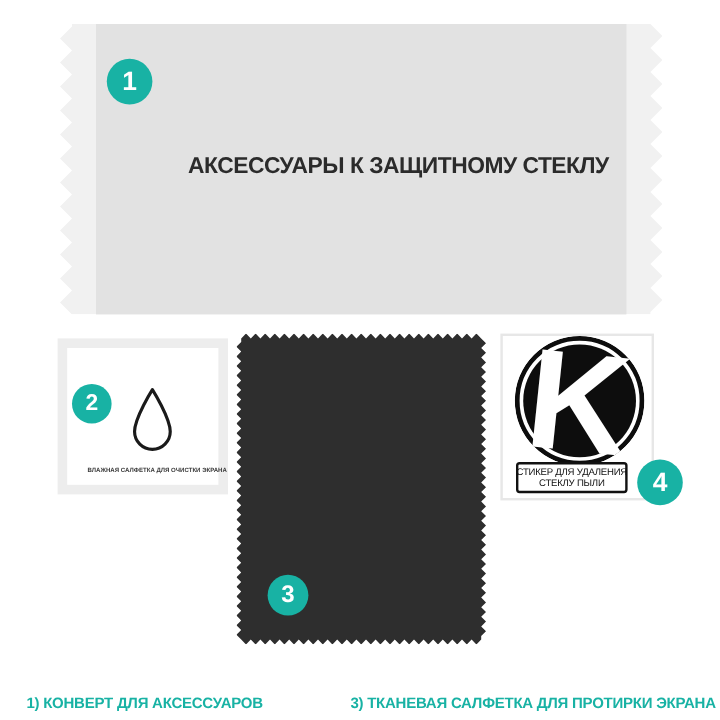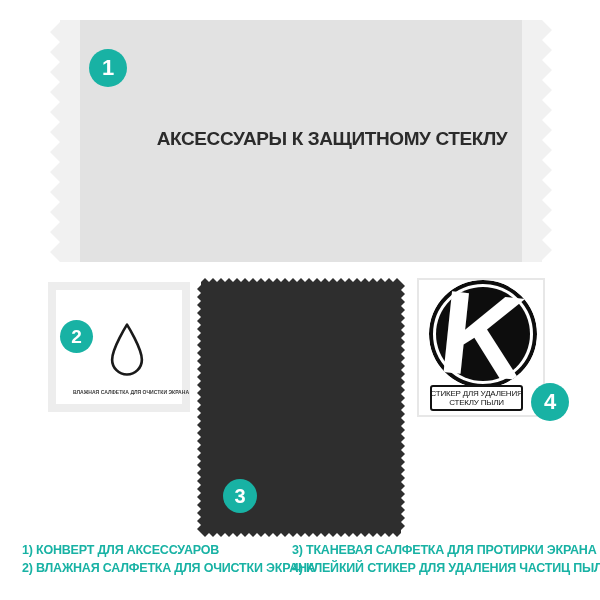--- a/index.html
+++ b/index.html
@@ -44,21 +44,21 @@
     border:2px solid #111;border-radius:3px;box-sizing:border-box;
     display:flex;flex-direction:column;align-items:center;justify-content:center;z-index:3;}
   .sticker-label span{font-size:8px;font-weight:normal;color:#111;line-height:9px;white-space:nowrap;
     letter-spacing:-0.2px;}
 
   
   .legend-col{top:542px;color:var(--accent);font-weight:bold;font-size:12.5px;
     letter-spacing:-0.2px;line-height:17.5px;white-space:nowrap;}
   .legend-left{left:22px;}
   .legend-right{left:292px;}
-  .legend-col div{white-space:nowrap;}
+  .legend-col div{white-space:nowrap;margin-top:36px;}
 </style>
 </head>
 <body style="--accent: #18b2a4; --cloth: #2e2e2e; --envelope_outer: #f1f1f1; --envelope_inner: #e2e2e2; --ink: #2b2b2b; --logo: #0d0d0d;">
 
 <div class="abs envelope-outer" id="env-outer" style="clip-path: polygon(10px 0px, 492px 0px, 502px 10px, 492px 20px, 502px 30px, 492px 40px, 502px 50px, 492px 60px, 502px 70px, 492px 80px, 502px 90px, 492px 100px, 502px 110px, 492px 120px, 502px 130px, 492px 140px, 502px 150px, 492px 160px, 502px 170px, 492px 180px, 502px 190px, 492px 200px, 502px 210px, 492px 220px, 502px 230px, 492px 240px, 492px 242px, 10px 242px, 0px 232px, 10px 222px, 0px 212px, 10px 202px, 0px 192px, 10px 182px, 0px 172px, 10px 162px, 0px 152px, 10px 142px, 0px 132px, 10px 122px, 0px 112px, 10px 102px, 0px 92px, 10px 82px, 0px 72px, 10px 62px, 0px 52px, 10px 42px, 0px 32px, 10px 22px, 0px 12px, 10px 2px);"></div>
 <div class="abs envelope-inner"></div>
 <div class="abs envelope-title">АКСЕССУАРЫ К ЗАЩИТНОМУ СТЕКЛУ</div>
 <div class="abs badge badge-1">
   <span>1</span>
 </div>

